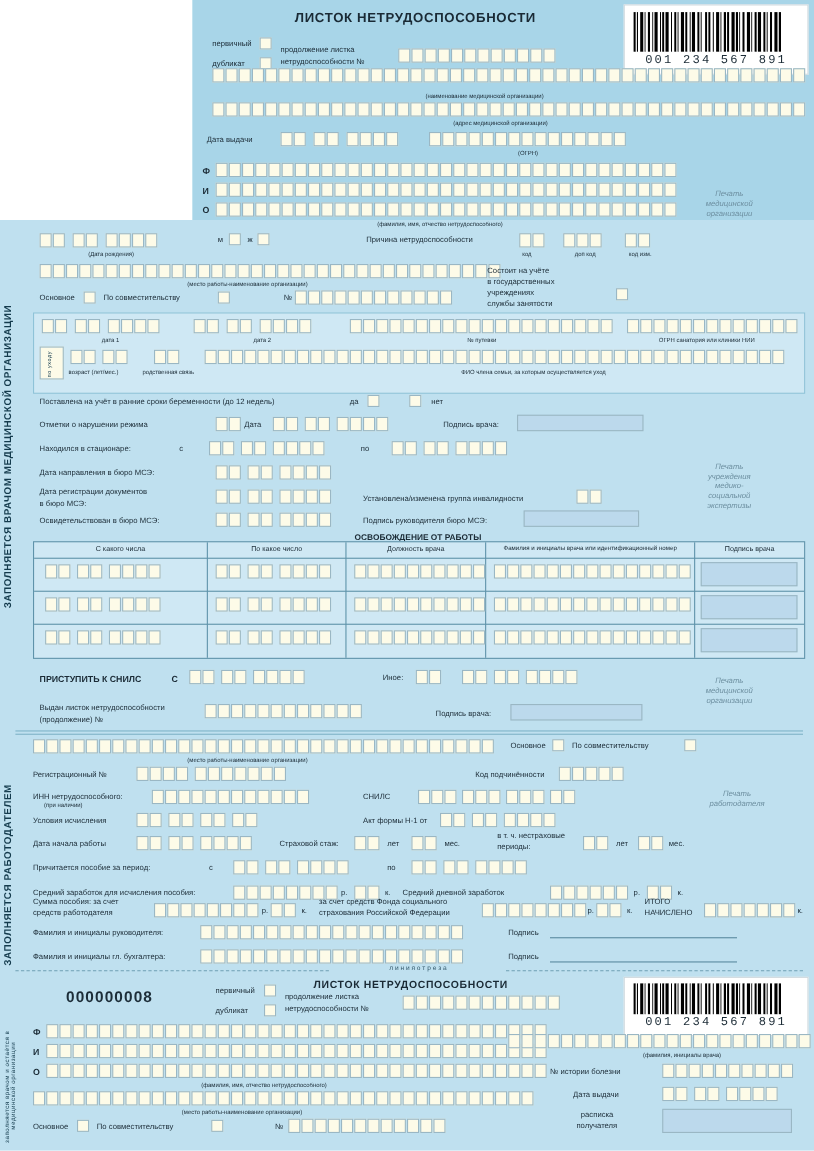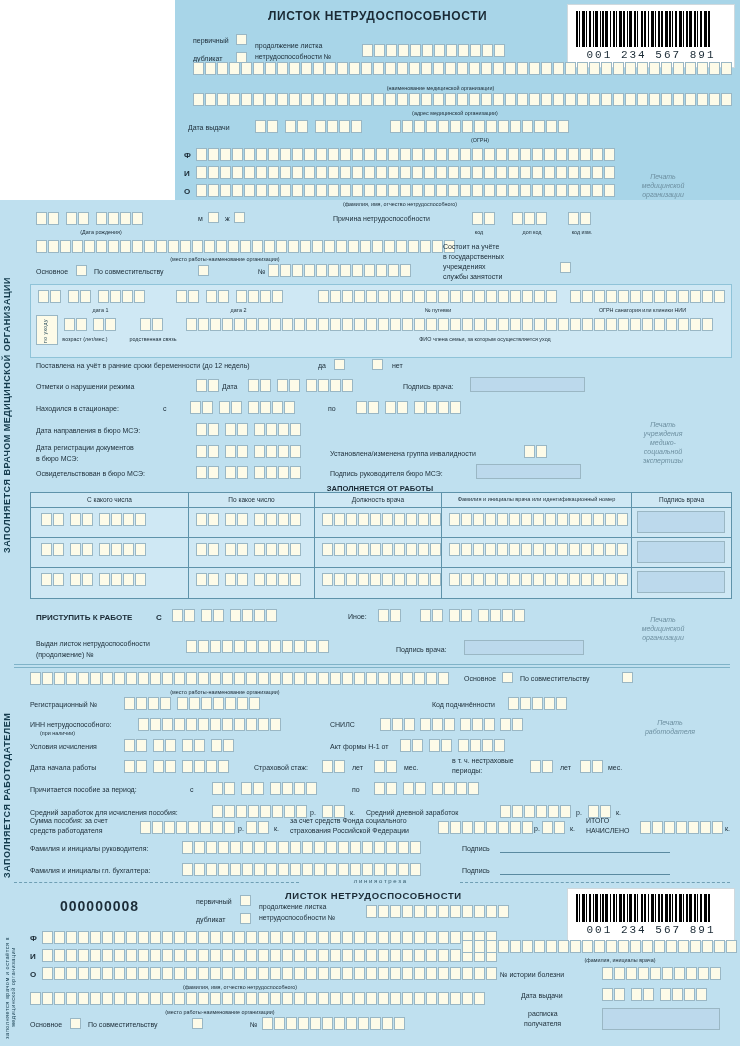--- a/index.html
+++ b/index.html
@@ -763,21 +763,21 @@
     <div class="cell"></div>
       <div class="cell"></div>
   </div>
   <div class="t" style="left:330px;top:470px;">Подпись руководителя бюро МСЭ:</div>
   <div class="box blue" style="left:476px;top:464px;width:105px;height:15px;"></div>
 
   <div class="stamp" style="left:608px;top:420px;width:110px;">
     Печать<br>учреждения<br>медико-<br>социальной<br>экспертизы
   </div>
 
-  <div class="t b c" style="left:280px;top:484px;width:200px;font-size:7.6px;">ЗАПОЛНЯЕТСЯ  ОТ  РАБОТЫ</div>
+  <div class="t b c" style="left:280px;top:484px;width:200px;font-size:7.6px;">ОСВОБОЖДЕНИЕ  ОТ  РАБОТЫ</div>
 
   <div class="gtbl" style="left:30px;top:492px;width:700px;height:105px;background:#cfe8f4;">
 
     <div style="position:absolute;left:0;top:0;width:700px;height:14px;border-bottom:1px solid #5f93aa;"></div>
     <div style="position:absolute;left:157px;top:0;width:1px;height:105px;background:#5f93aa;"></div>
     <div style="position:absolute;left:283px;top:0;width:1px;height:105px;background:#5f93aa;"></div>
     <div style="position:absolute;left:410px;top:0;width:1px;height:105px;background:#5f93aa;"></div>
     <div style="position:absolute;left:600px;top:0;width:1px;height:105px;background:#5f93aa;"></div>
     <div style="position:absolute;left:0;top:44px;width:700px;height:1px;background:#5f93aa;"></div>
     <div style="position:absolute;left:0;top:74px;width:700px;height:1px;background:#5f93aa;"></div>
@@ -947,21 +947,21 @@
         <div class="cell"></div>
         <div class="cell"></div>
         <div class="cell"></div>
       <div class="cell"></div>
         <div class="cell"></div>
         <div class="cell"></div>
     </div>
     <div class="box blue" style="left:606px;top:78px;width:88px;height:22px;"></div>
   </div>
 
-  <div class="t b" style="left:36px;top:613px;font-size:8px;">ПРИСТУПИТЬ К РАБОТЕ</div>
+  <div class="t b" style="left:36px;top:613px;font-size:8px;">ПРИСТУПИТЬ К СНИЛС</div>
   <div class="t b" style="left:156px;top:613px;font-size:8px;">С</div>
   <div class="cells" style="left:172px;top:609px;">
     <div class="cell"></div>
       <div class="cell"></div>
     <div class="cell" style="background:transparent;border:none;width:4px;"></div>
     <div class="cell"></div>
       <div class="cell"></div>
     <div class="cell" style="background:transparent;border:none;width:4px;"></div>
     <div class="cell"></div>
       <div class="cell"></div>

